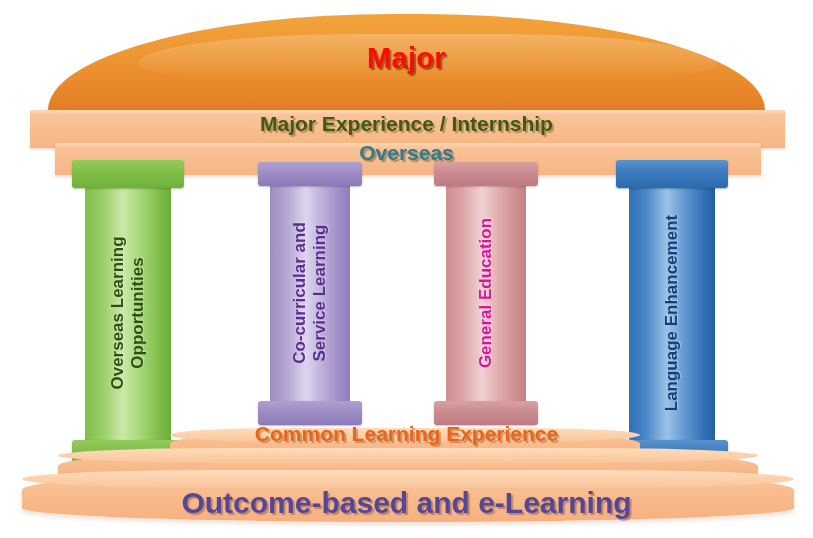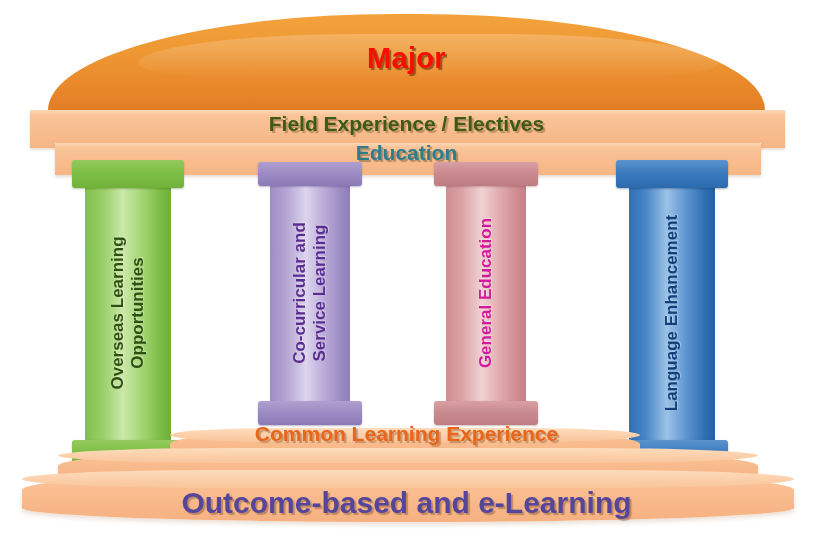--- a/index.html
+++ b/index.html
@@ -241,22 +241,22 @@
     <div class="abs dome-sheen"></div>
   </div>
   <div class="abs dome-label">Major</div>
 
   <div class="abs slab slab-top">
     <div class="edge"></div>
   </div>
   <div class="abs slab slab-bot">
     <div class="edge"></div>
   </div>
-  <div class="abs slab-label label-field">Field Experience / Electives</div>
-  <div class="abs slab-label label-elect">Education</div>
+  <div class="abs slab-label label-field">Major Experience / Internship</div>
+  <div class="abs slab-label label-elect">Overseas</div>
 
   <div class="pillar" id="p-green">
     <div class="shaft"></div>
     <div class="cap"></div>
     <div class="foot"></div>
     <div class="pillar-text">
       <span>Overseas Learning</span>
       <span class="l2">Opportunities</span>
     </div>
   </div>

